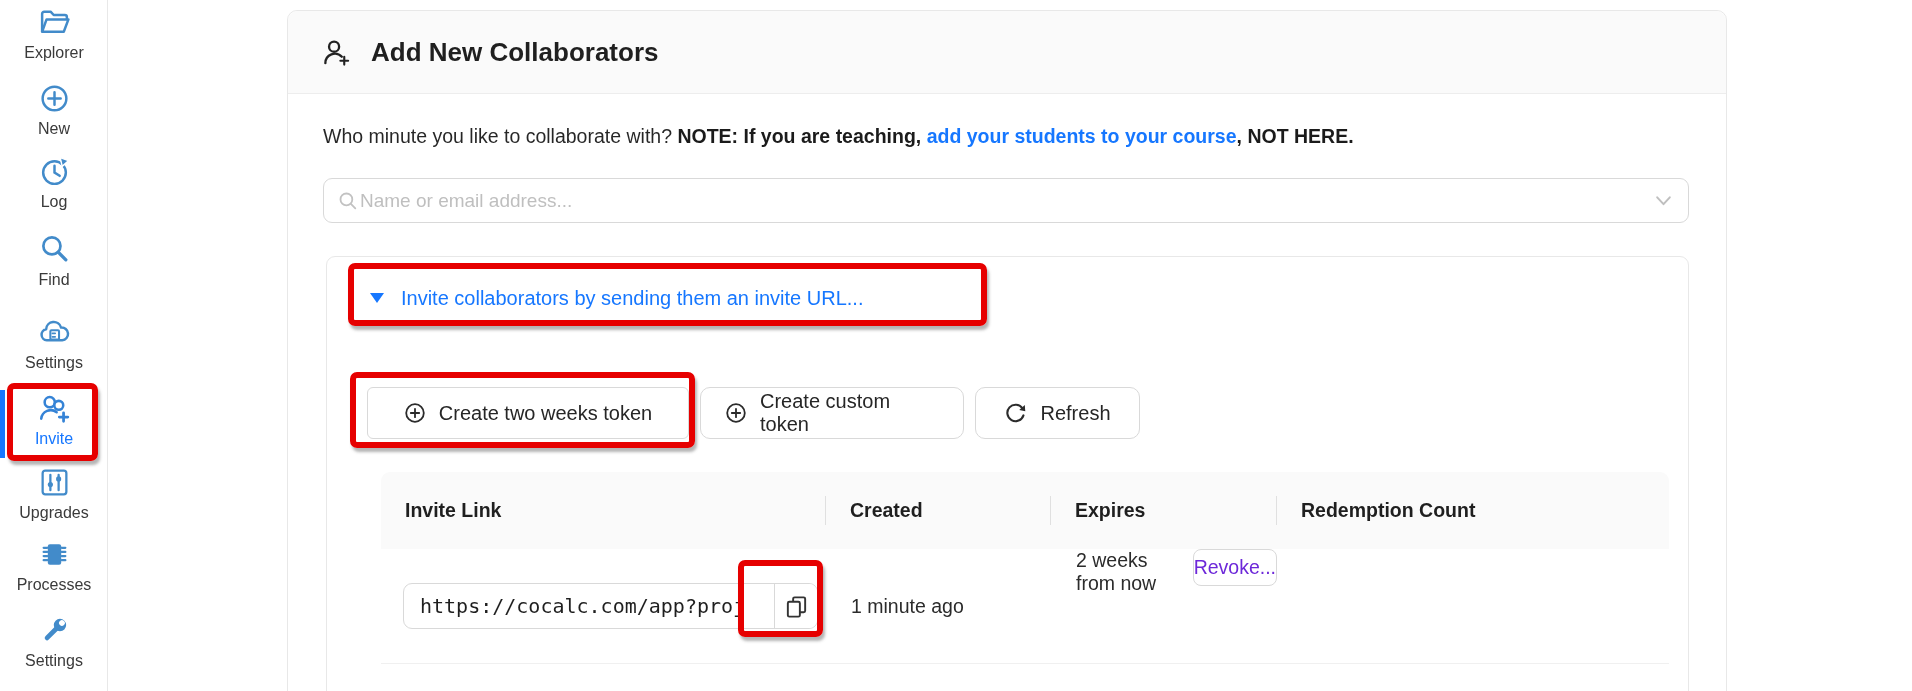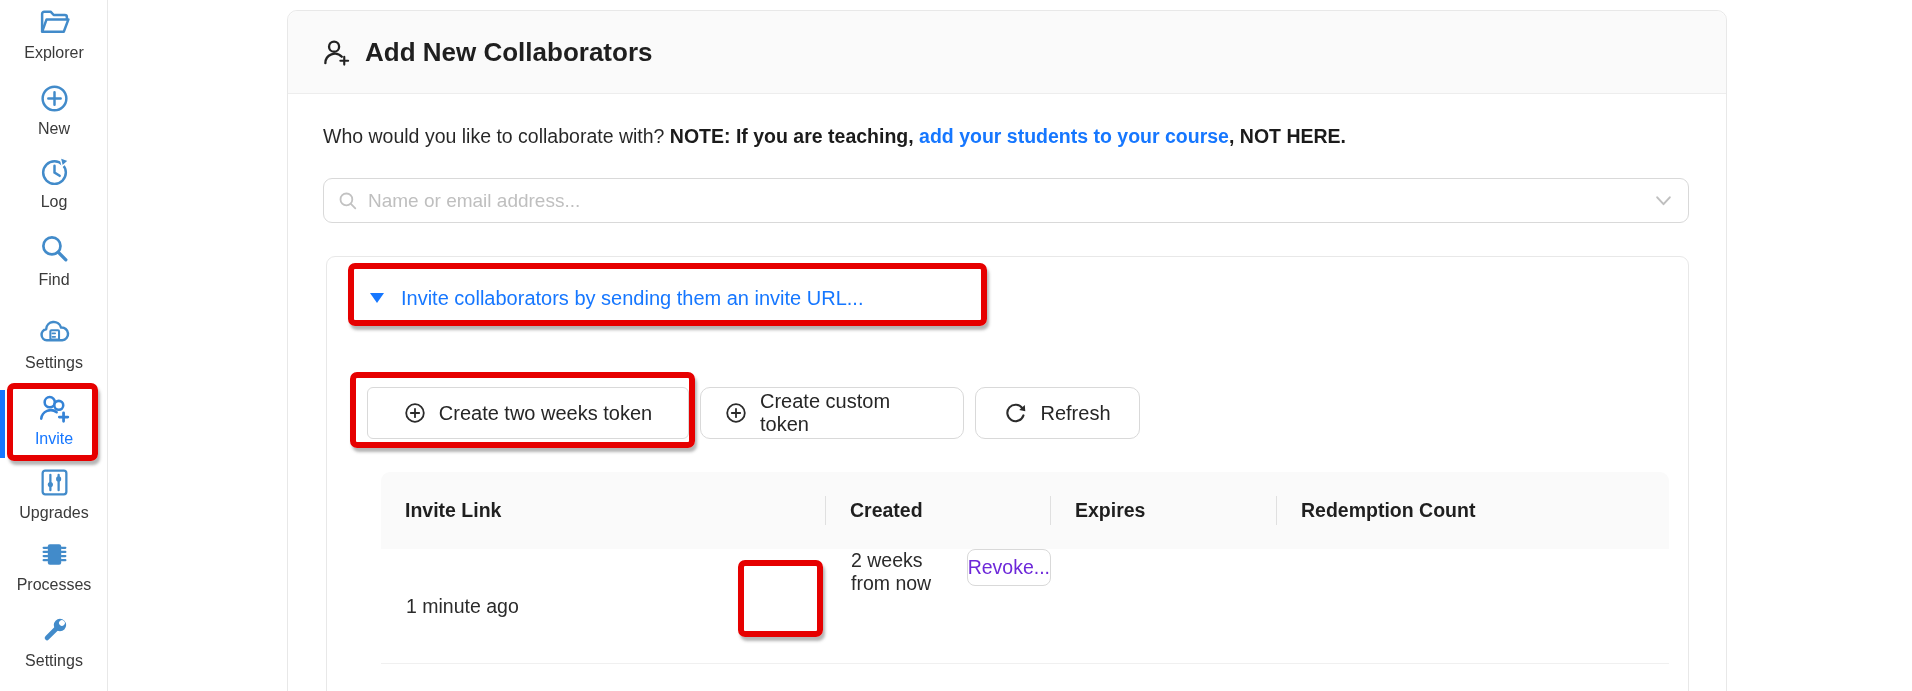--- a/index.html
+++ b/index.html
@@ -13,28 +13,28 @@
   .side-item{position:absolute;left:0;width:108px;display:flex;flex-direction:column;align-items:center;cursor:pointer;}
   .side-icon{height:36px;display:flex;align-items:center;justify-content:center;}
   .side-label{margin-top:4px;font-size:16px;color:#3a3a3a;line-height:18px;}
   .side-item.active .side-label{color:#1677ff;}
   .active-bar{position:absolute;left:0;top:390px;width:5px;height:68px;background:#1677ff;}
   
   .card{position:absolute;left:287px;top:10px;width:1440px;height:700px;background:#fff;
         border:1px solid #e8e8e8;border-radius:10px 10px 0 0;}
   .card-header{position:absolute;left:0;top:0;width:100%;height:83px;background:#fafafa;
         border-bottom:1px solid #ededed;border-radius:10px 10px 0 0;
-        display:flex;align-items:center;padding-left:33px;gap:13px;}
+        display:flex;align-items:center;padding-left:33px;gap:19px;}
   .card-title{font-size:26px;font-weight:700;color:#1f1f1f;}
   .intro{position:absolute;left:35px;top:112px;width:1380px;font-size:19.5px;line-height:27px;margin:0;}
   .intro b{color:#1b1b1b;}
   .intro .link{color:#1677ff;font-weight:700;cursor:pointer;}
   
   .search-wrap{position:absolute;left:35px;top:167px;width:1366px;height:45px;border:1px solid #d9d9d9;
-        border-radius:9px;background:#fff;display:flex;align-items:center;padding:0 14px;gap:8px;}
+        border-radius:9px;background:#fff;display:flex;align-items:center;padding:0 14px;}
   .search-wrap input{flex:1;border:none;outline:none;font-size:19px;color:#444;background:transparent;
         font-family:"Liberation Sans",sans-serif;}
   .search-wrap input::placeholder{color:#bfbfbf;}
   
   .invite-box{position:absolute;left:38px;top:245px;width:1363px;height:470px;border:1px solid #e8e8e8;border-radius:9px;background:#fff;}
   .collapse-row{position:absolute;left:42px;top:26px;height:30px;display:flex;align-items:center;gap:16px;cursor:pointer;}
   .collapse-label{font-size:20px;color:#1677ff;}
   .btn-row{position:absolute;left:40px;top:130px;display:flex;gap:11px;}
   .btn{height:52px;background:#fff;border:1px solid #d9d9d9;border-radius:10px;display:flex;align-items:center;
        justify-content:center;gap:13px;font-size:20px;color:#262626;cursor:pointer;padding:0 24px;}
@@ -178,21 +178,21 @@
       <span>
         <svg width="31" height="31" viewBox="0 0 32 32">
             <path d="M4.5 27 a9.8 9.8 0 0 1 17-6.6" fill="none" stroke="#222" stroke-width="2.4" stroke-linecap="round"></path>
             <circle cx="13.5" cy="10" r="5.2" fill="none" stroke="#222" stroke-width="2.4"></circle>
             <path d="M24 20.5 v8 M20 24.5 h8" stroke="#222" stroke-width="2.2" stroke-linecap="round"></path>
           </svg>
       </span>
       <span class="card-title">Add New Collaborators</span>
     </div>
 
-    <p class="intro"><span>Who would you like to collaborate with? </span><b>NOTE: If you are teaching, </b><span class="link">add your students to your course</span><b>, NOT HERE.</b></p>
+    <p class="intro"><span>Who minute you like to collaborate with? </span><b>NOTE: If you are teaching, </b><span class="link">add your students to your course</span><b>, NOT HERE.</b></p>
 
     <div class="search-wrap">
       <span>
         <svg width="20" height="20" viewBox="0 0 20 20">
             <circle cx="8.4" cy="8.4" r="5.9" fill="none" stroke="#c2c2c2" stroke-width="1.8"></circle>
             <line x1="12.9" y1="12.9" x2="17.3" y2="17.3" stroke="#c2c2c2" stroke-width="1.8" stroke-linecap="round"></line>
           </svg>
       </span>
       <input type="text" placeholder="Name or email address..." style="">
       <span>
@@ -244,20 +244,33 @@
       </div>
 
       <div class="tbl">
         <div class="tbl-head">
           <div class="th">Invite Link</div>
           <div class="th">Created</div>
           <div class="th">Expires</div>
           <div class="th">Redemption Count</div>
         </div>
         <div class="tbl-row">
+          <div class="td td-link">
+            <div class="url-group">
+              <div class="url-text">https://cocalc.com/app?proj</div>
+              <div class="copy-btn">
+                <span>
+                  <svg width="25" height="25" viewBox="0 0 26 26">
+                      <rect x="9.5" y="3.5" width="12.5" height="15.5" rx="1.5" fill="none" stroke="#333" stroke-width="2"></rect>
+                      <rect x="4" y="8" width="12.5" height="15.5" rx="1.5" fill="#fff" stroke="#333" stroke-width="2"></rect>
+                    </svg>
+                </span>
+              </div>
+            </div>
+          </div>
           <div class="td td-created">1 minute ago</div>
           <div class="td td-expires">
             <span class="expires-text">2 weeks from now</span>
             <div class="revoke-btn">Revoke...</div>
           </div>
           <div class="td"></div>
         </div>
       </div>
 
     </div>

